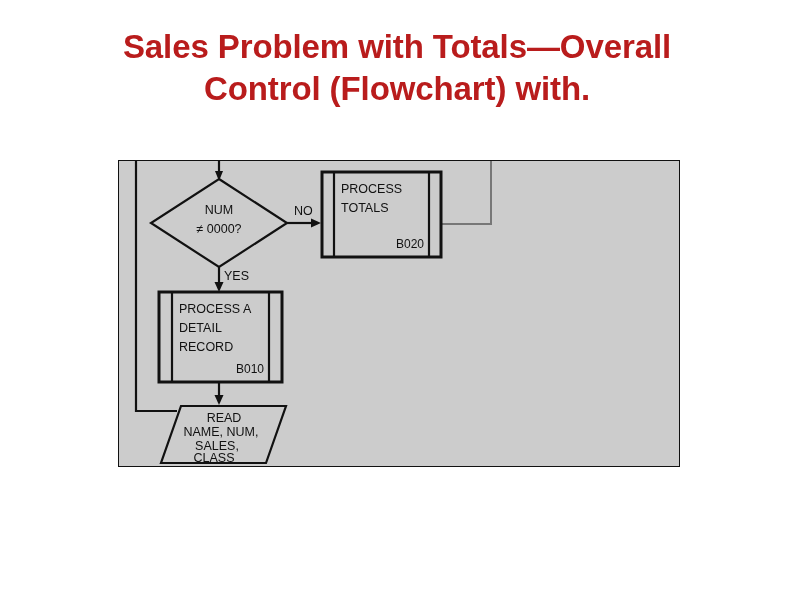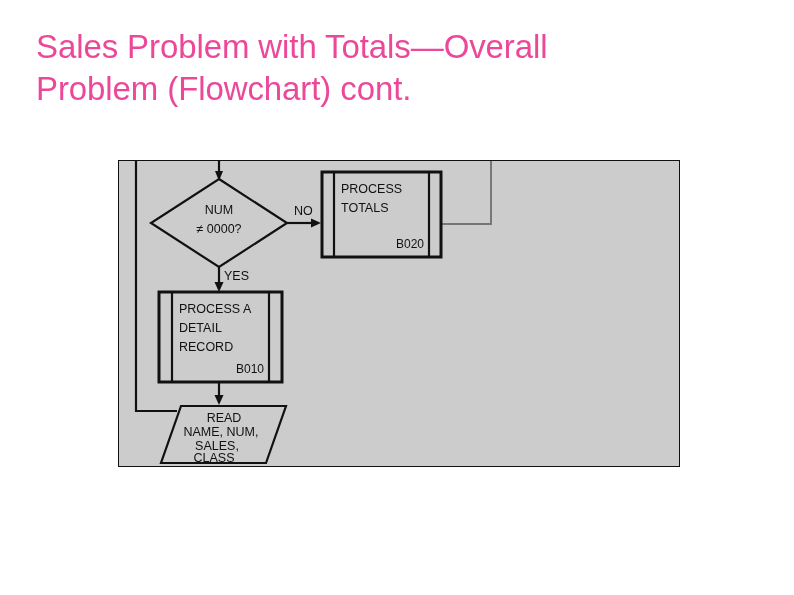--- a/index.html
+++ b/index.html
@@ -15,24 +15,25 @@
     font-family: "Liberation Sans", sans-serif;
     color: #000000;
   }
 
   
   #slide-title {
     position: absolute;
     left: 36px;
     top: 26px;
     width: 722px;
+    text-align: center;
     font-size: 33px;
     line-height: 1.28;
-    font-weight: normal;
-    color: #ec4899;
+    font-weight: bold;
+    color: #b91c1c;
     letter-spacing: -0.1px;
   }
   #slide-title .title-line {
     display: block;
     white-space: nowrap;
   }
 
   
   #flowchart-panel {
     position: absolute;
@@ -62,21 +63,21 @@
     font-family: "Liberation Sans", sans-serif;
     font-size: 12px;
     fill: #111111;
   }
 </style>
 </head>
 <body>
 
 <div id="slide-title">
   <span class="title-line">Sales Problem with Totals—Overall</span>
-  <span class="title-line">Problem (Flowchart) cont.</span>
+  <span class="title-line">Control (Flowchart) with.</span>
 </div>
 
 <div id="flowchart-panel">
   <svg id="flowchart-svg" viewBox="0 0 562 307" xmlns="http://www.w3.org/2000/svg">
 
     <g>
       <path d="M 322 63 L 372 63 L 372 0" fill="none" stroke="#777777" stroke-width="2"></path>
     </g>
 
     <g>

